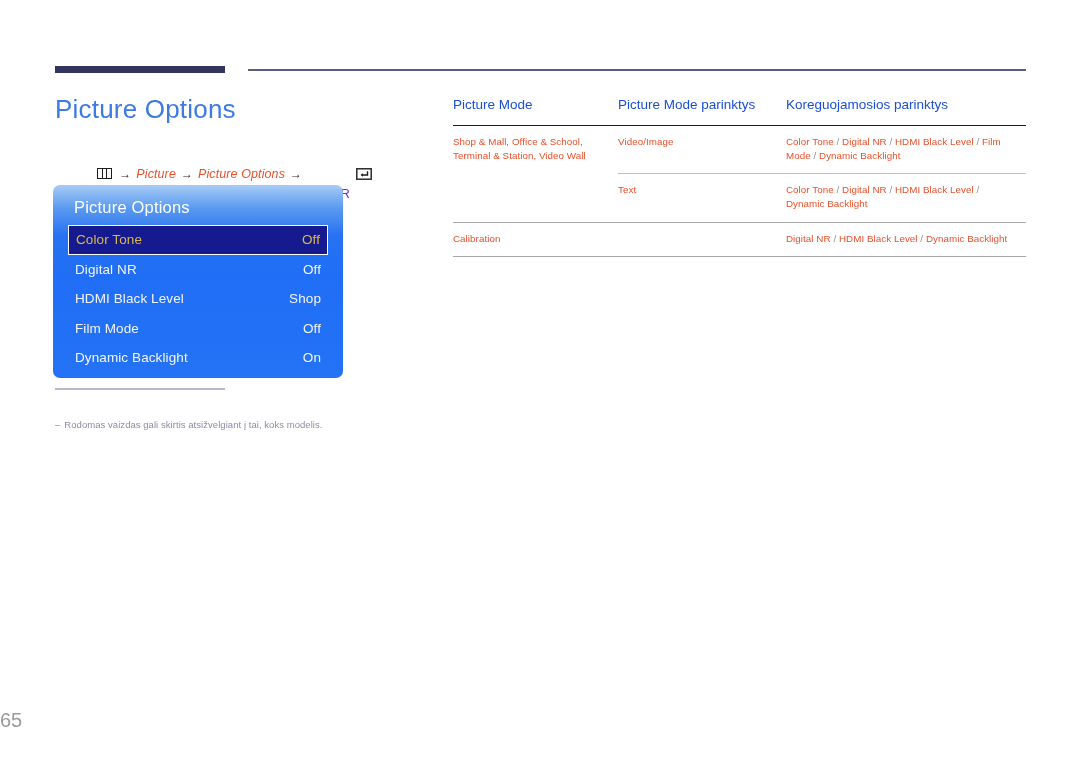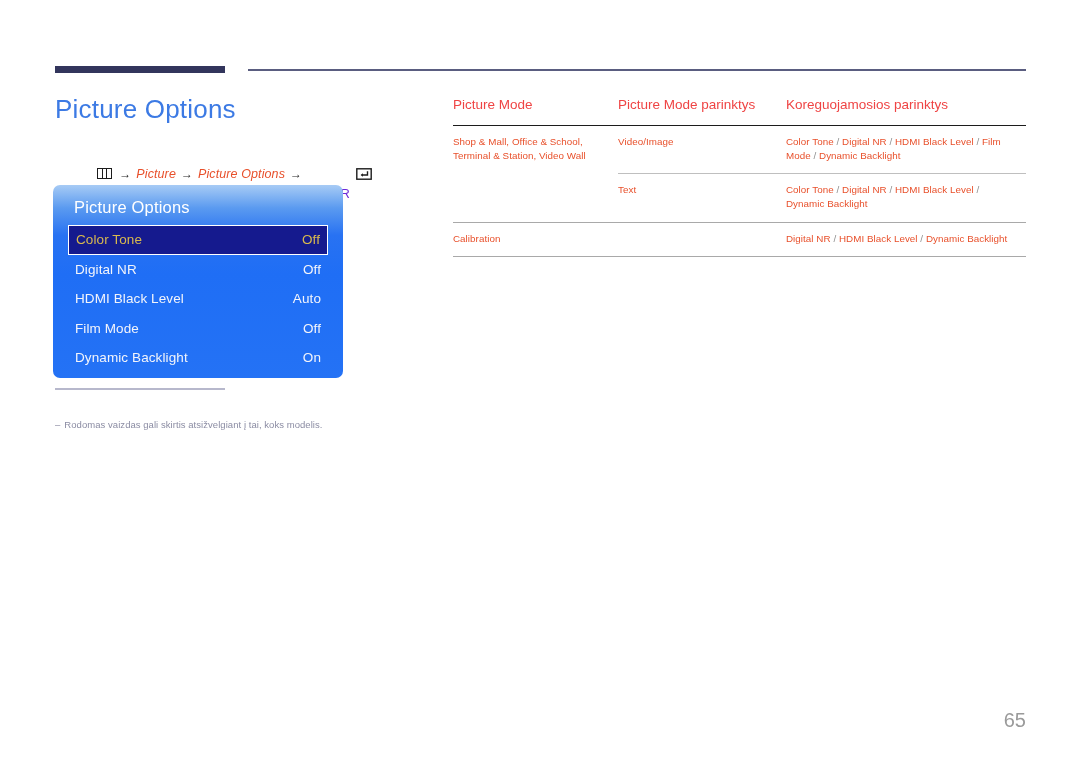--- a/index.html
+++ b/index.html
@@ -188,21 +188,21 @@
     table-layout: fixed;
   }
   table.spec col.c1 { width: 165px; }
   table.spec col.c2 { width: 168px; }
   table.spec col.c3 { width: 240px; }
 
   table.spec th {
     text-align: left;
     font-size: 13.5px;
     font-weight: normal;
-    color: #ef4444;
+    color: #1d4ed8;
     vertical-align: top;
     padding: 0 10px 11px 0;
     line-height: 1.32;
     border-bottom: 1.6px solid #1c1c1c;
   }
   table.spec td {
     font-size: 9.8px;
     color: #e8502b;
     vertical-align: top;
     padding: 9px 12px 10px 0;
@@ -213,21 +213,21 @@
   td.sep-bottom { border-bottom: 1.4px solid #bfbfbf; }
   td.sep-strong { border-bottom: 1.4px solid #a9a9a9; }
   .slash { color: #8d8d8d; }
 
   
   #page-number {
     position: absolute;
     left: 0;
     top: 709px;
     width: 1026px;
-    text-align: right;
+    text-align: left;
     font-size: 20px;
     color: #9a9a9a;
   }
 </style>
 </head>
 <body>
 
 <div id="top-rules">
   <div class="rule-thick"></div>
   <div class="rule-thin"></div>
@@ -266,21 +266,21 @@
       <span class="osd-value">Off</span>
     </div>
 
     <div class="osd-row">
       <span>Digital NR</span>
       <span class="osd-value">Off</span>
     </div>
 
     <div class="osd-row">
       <span>HDMI Black Level</span>
-      <span class="osd-value">Auto</span>
+      <span class="osd-value">Shop</span>
     </div>
 
     <div class="osd-row">
       <span>Film Mode</span>
       <span class="osd-value">Off</span>
     </div>
 
     <div class="osd-row">
       <span>Dynamic Backlight</span>
       <span class="osd-value">On</span>

